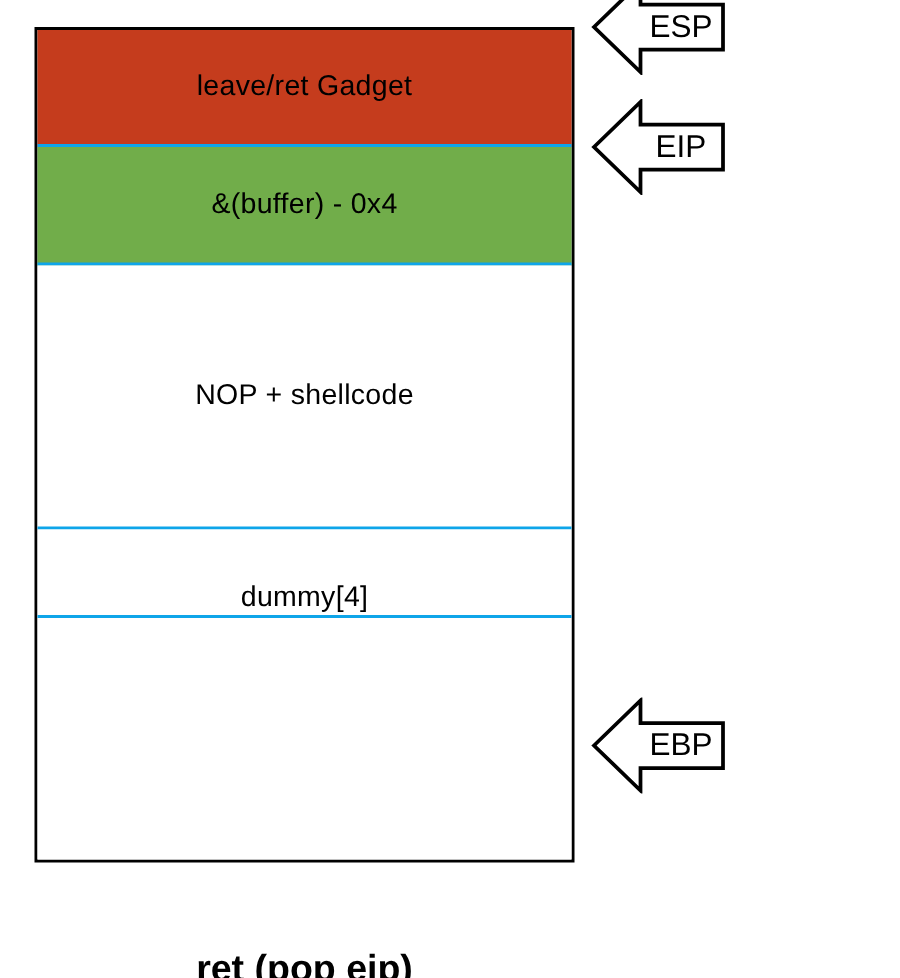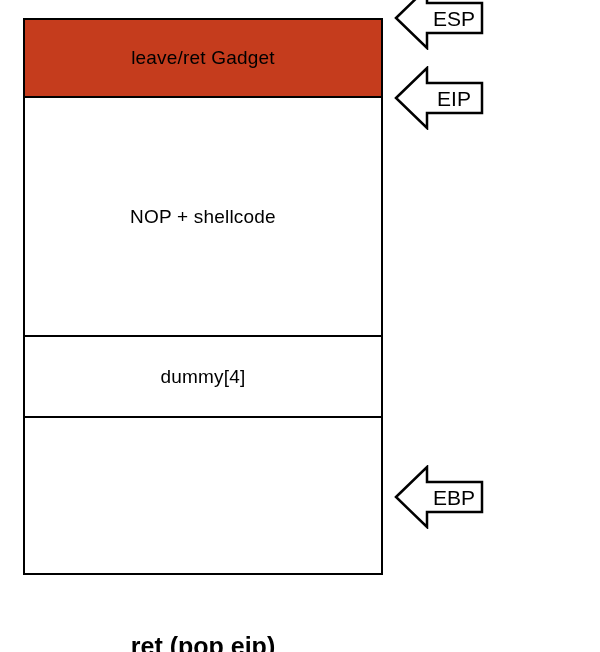--- a/index.html
+++ b/index.html
@@ -25,33 +25,33 @@
     width: 360px;
     height: 557px;
     box-sizing: border-box;
     border: 2.5px solid #000000;
     display: flex;
     flex-direction: column;
     background: #ffffff;
   }
   .segment {
     box-sizing: border-box;
-    border-bottom: 2px solid #000000;
+    border-bottom: 2px solid #0ea5e9;
     display: flex;
     align-items: center;
     justify-content: center;
     font-size: 19px;
     color: #000000;
     letter-spacing: 0.2px;
   }
   .segment:last-child { border-bottom: none; }
   .seg-0 { height: 78px; }
   .seg-1 { height: 79px; }
-  .seg-2 { height: 239px; }
-  .seg-3 { height: 81px; }
+  .seg-2 { height: 176px; }
+  .seg-3 { height: 59px; align-items: flex-end; }
   .seg-4 { flex: 1; }
   .pointer-arrow {
     position: absolute;
     left: 394px;
     width: 90px;
     height: 64px;
   }
   .pointer-arrow polygon {
     fill: #ffffff;
     stroke: #000000;
@@ -79,20 +79,23 @@
 </style>
 </head>
 <body>
 
 <div class="stage">
 
   <div class="stack-box">
     <div class="segment seg-0" style="background-color: rgb(197, 60, 29);">
       <span>leave/ret Gadget</span>
     </div>
+    <div class="segment seg-1" style="background-color: rgb(113, 173, 74);">
+      <span>&amp;(buffer) - 0x4</span>
+    </div>
     <div class="segment seg-2" style="background-color: rgb(255, 255, 255);">
       <span>NOP + shellcode</span>
     </div>
     <div class="segment seg-3" style="background-color: rgb(255, 255, 255);">
       <span>dummy[4]</span>
     </div>
     <div class="segment seg-4" style="background-color: rgb(255, 255, 255);">
       <span></span>
     </div>
   </div>

